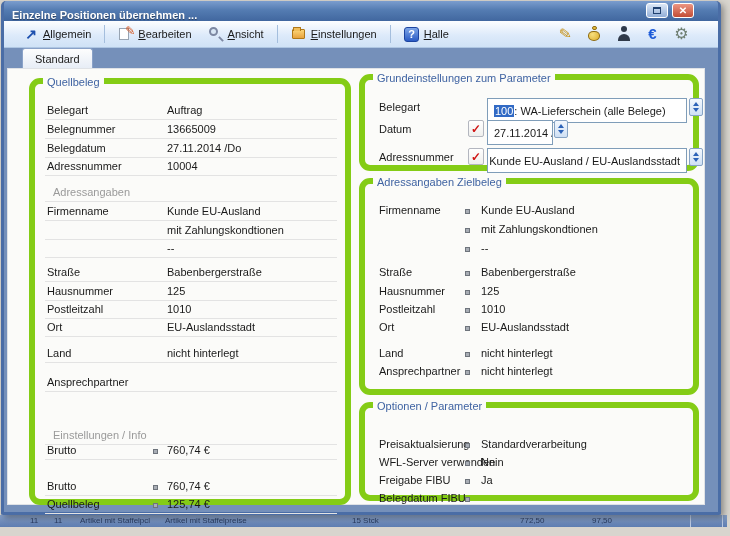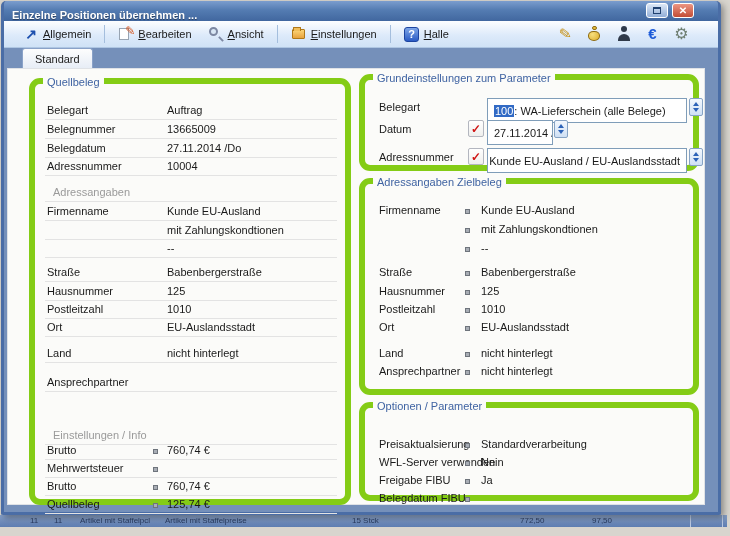--- a/index.html
+++ b/index.html
@@ -266,25 +266,20 @@
 
           <div class="qsec" style="top:343px">
             <span>Einstellungen / Info</span>
           </div>
 
           <div class="qrow" style="top:358px">
             <span class="rl">Brutto</span>
             <span class="mk"></span>
             <span class="rv">760,74 €</span>
           </div>
-          <div class="qrow" style="top:376px">
-            <span class="rl">Mehrwertsteuer</span>
-            <span class="mk"></span>
-            <span class="rv"></span>
-          </div>
           <div class="qrow" style="top:394px">
             <span class="rl">Brutto</span>
             <span class="mk"></span>
             <span class="rv">760,74 €</span>
           </div>
           <div class="qrow" style="top:412px">
             <span class="rl">Quellbeleg</span>
             <span class="mk"></span>
             <span class="rv">125,74 €</span>
           </div>

